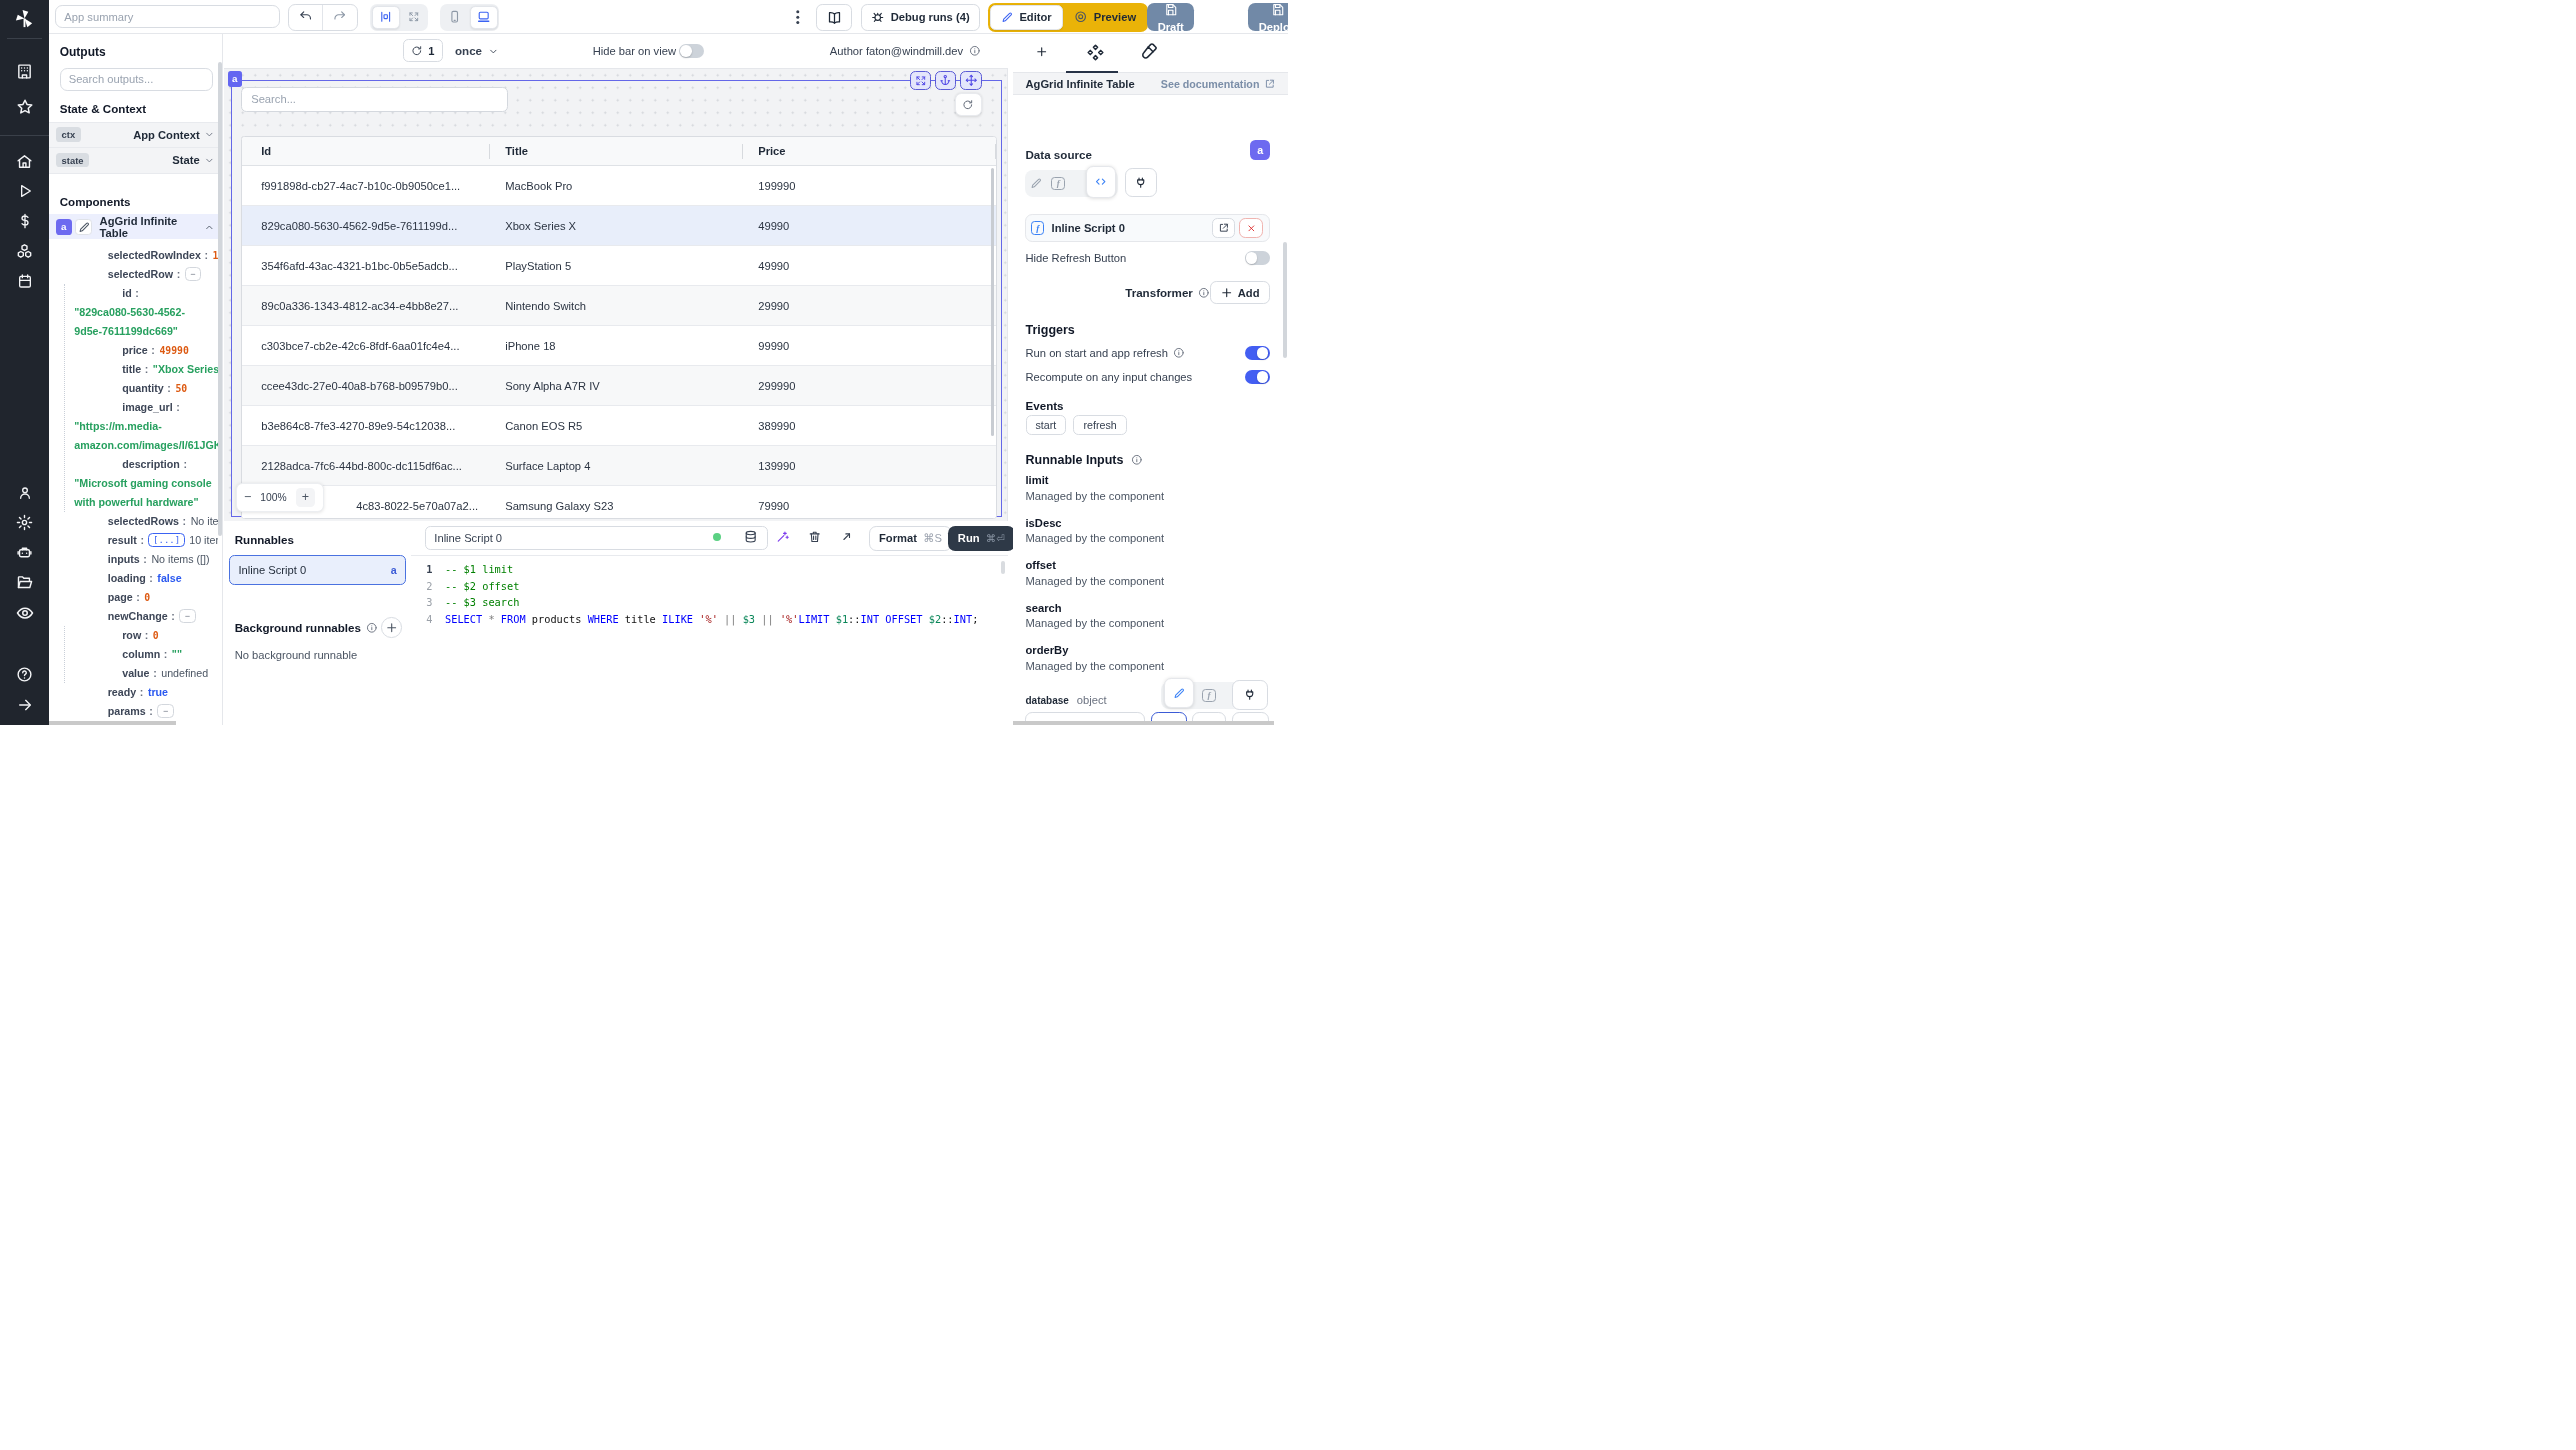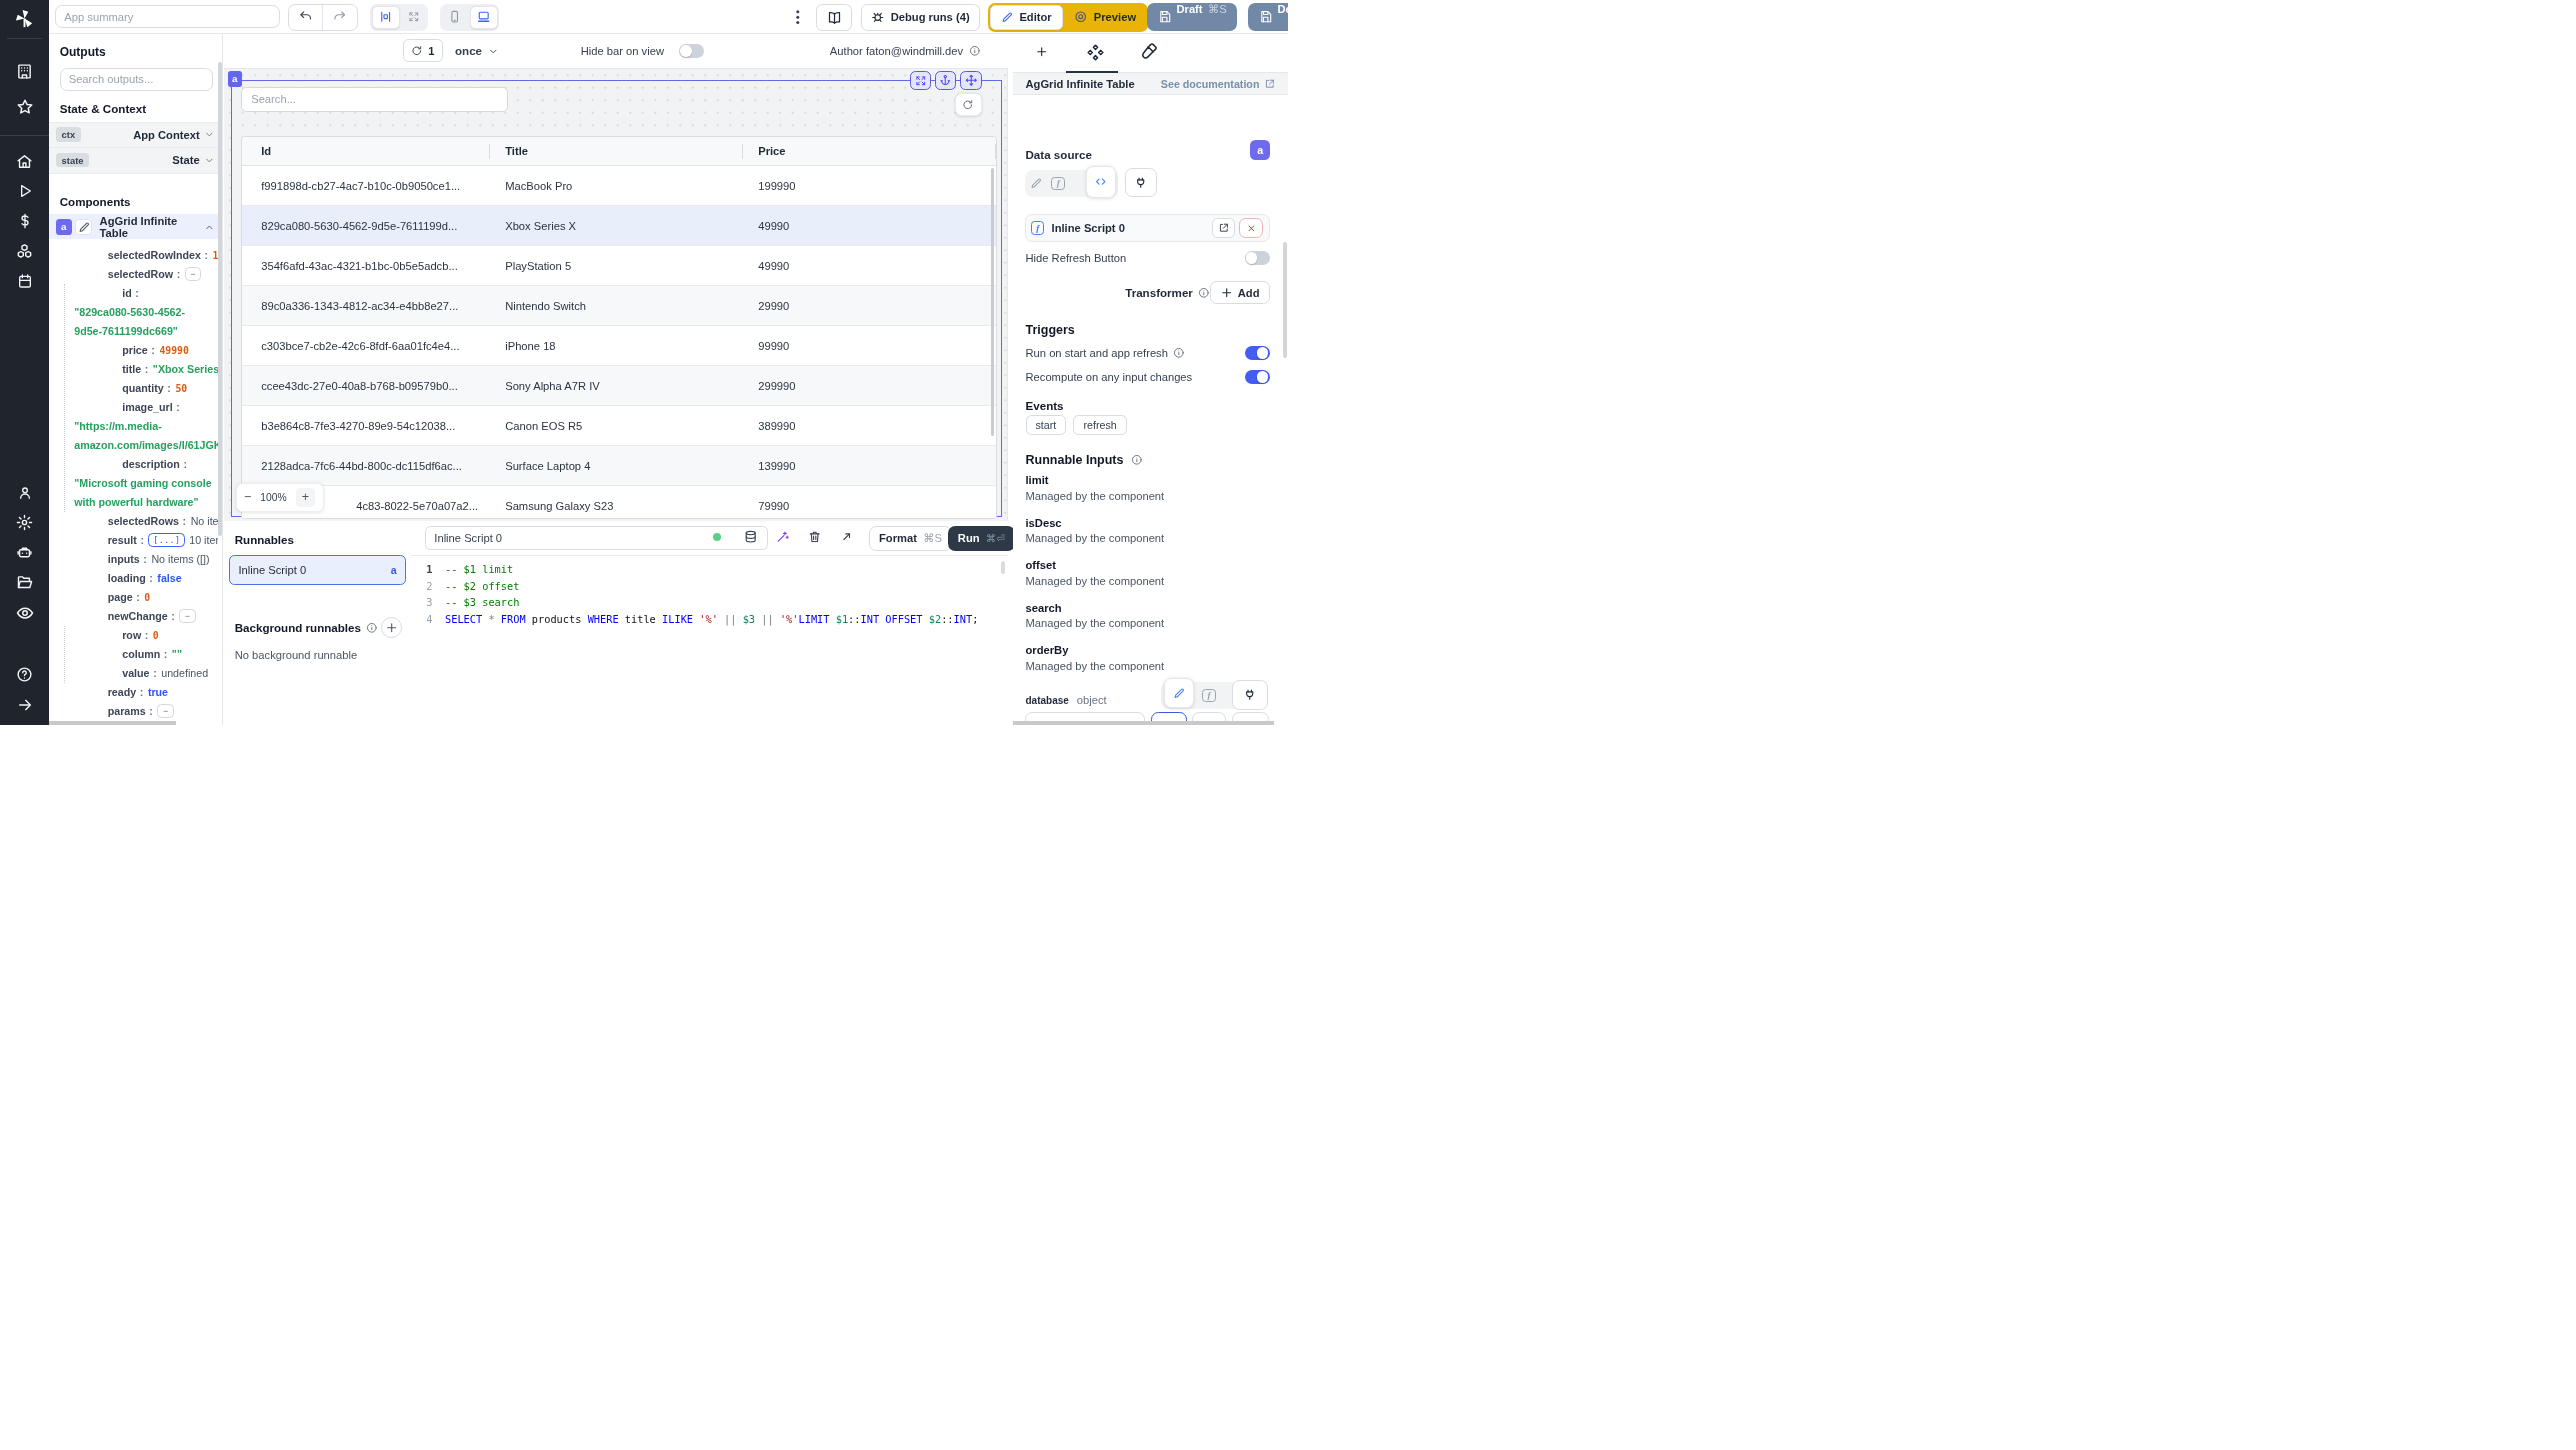--- a/index.html
+++ b/index.html
@@ -17,21 +17,21 @@
   .gray{color:#6b7280;}
   input{font-family:inherit;font-size:11.2px;color:#374151;outline:none;}
   input::placeholder{color:#9aa3b0;}
   .mono{font-family:"DejaVu Sans Mono","Liberation Mono",monospace;}
 
   
   #topbar{left:49px;top:0;width:1239px;height:34px;background:#fff;border-bottom:0.9px solid #e5e7eb;}
   .seg-group{background:#eef0f3;border-radius:7.2px;height:27px;display:flex;align-items:center;padding:1.8px;gap:1.8px;}
   .seg{height:23px;border-radius:5.4px;display:flex;align-items:center;justify-content:center;padding:0 6.3px;color:#8d98a6;}
   .seg.active{background:#fff;border:0.9px solid #e2e5ea;box-shadow:0 0.9px 1.8px rgba(0,0,0,.08);color:#3b63f3;}
-  .slatebtn{background:#7189a7;color:#fff;border-radius:7.2px;height:28px;display:flex;gap:5.4px;padding:0 10.7px;font-weight:bold;cursor:pointer;}
+  .slatebtn{background:#7189a7;color:#fff;border-radius:7.2px;height:28px;display:flex;align-items:center;gap:5.4px;padding:0 10.7px;font-weight:bold;cursor:pointer;flex-direction:column;}
   .slatebtn .sc{color:#c9d4e3;font-weight:normal;}
 
   
   #rail{left:0;top:0;width:49px;height:725px;background:#20252d;display:flex;flex-direction:column;align-items:center;}
   #rail .ric{width:49px;height:30px;display:flex;align-items:center;justify-content:center;color:#f3f4f6;cursor:pointer;}
 
   
   #leftpanel{left:49px;top:34px;width:174px;height:691px;background:#fff;border-right:0.9px solid #e5e7eb;overflow:hidden;}
   .ptitle{font-weight:bold;font-size:11.6px;color:#111827;}
   .staterow{display:flex;align-items:center;height:26px;background:#f3f4f6;border-bottom:0.9px solid #e8eaee;padding:0 7.2px;cursor:pointer;}
@@ -508,21 +508,21 @@
       <span class="semi">1</span>
     </div>
     <div class="abs flex" style="left:231px;top:5.4px;height:23px;gap:6.3px;cursor:pointer;color:#374151">
       <span class="semi" style="font-size:11.6px">once</span>
       <span class="ic" style="color:#374151">
           <svg width="10.7" height="10.7" viewBox="0 0 24 24" fill="none" stroke="currentColor" stroke-width="2" stroke-linecap="round" stroke-linejoin="round">
             <path d="M6 9.5l6 6 6-6"></path>
           </svg>
         </span>
     </div>
-    <div class="abs flex" style="right:304px;top:5.4px;height:23px;gap:15px">
+    <div class="abs flex" style="right:304px;top:5.4px;height:23px;gap:3px">
       <span style="color:#374151;font-size:11.2px">Hide bar on view</span>
       <span class="toggle off">
           <span class="knob"></span>
         </span>
     </div>
     <div class="abs flex" style="right:27px;top:5.4px;height:23px;gap:6.3px">
       <span style="color:#374151;font-size:11.2px">Author faton@windmill.dev</span>
       <span class="ic" style="color:#6b7280">
           <svg width="11.6" height="11.6" viewBox="0 0 24 24" fill="none" stroke="currentColor" stroke-width="2" stroke-linecap="round" stroke-linejoin="round">
             <circle cx="12" cy="12" r="9"></circle>

